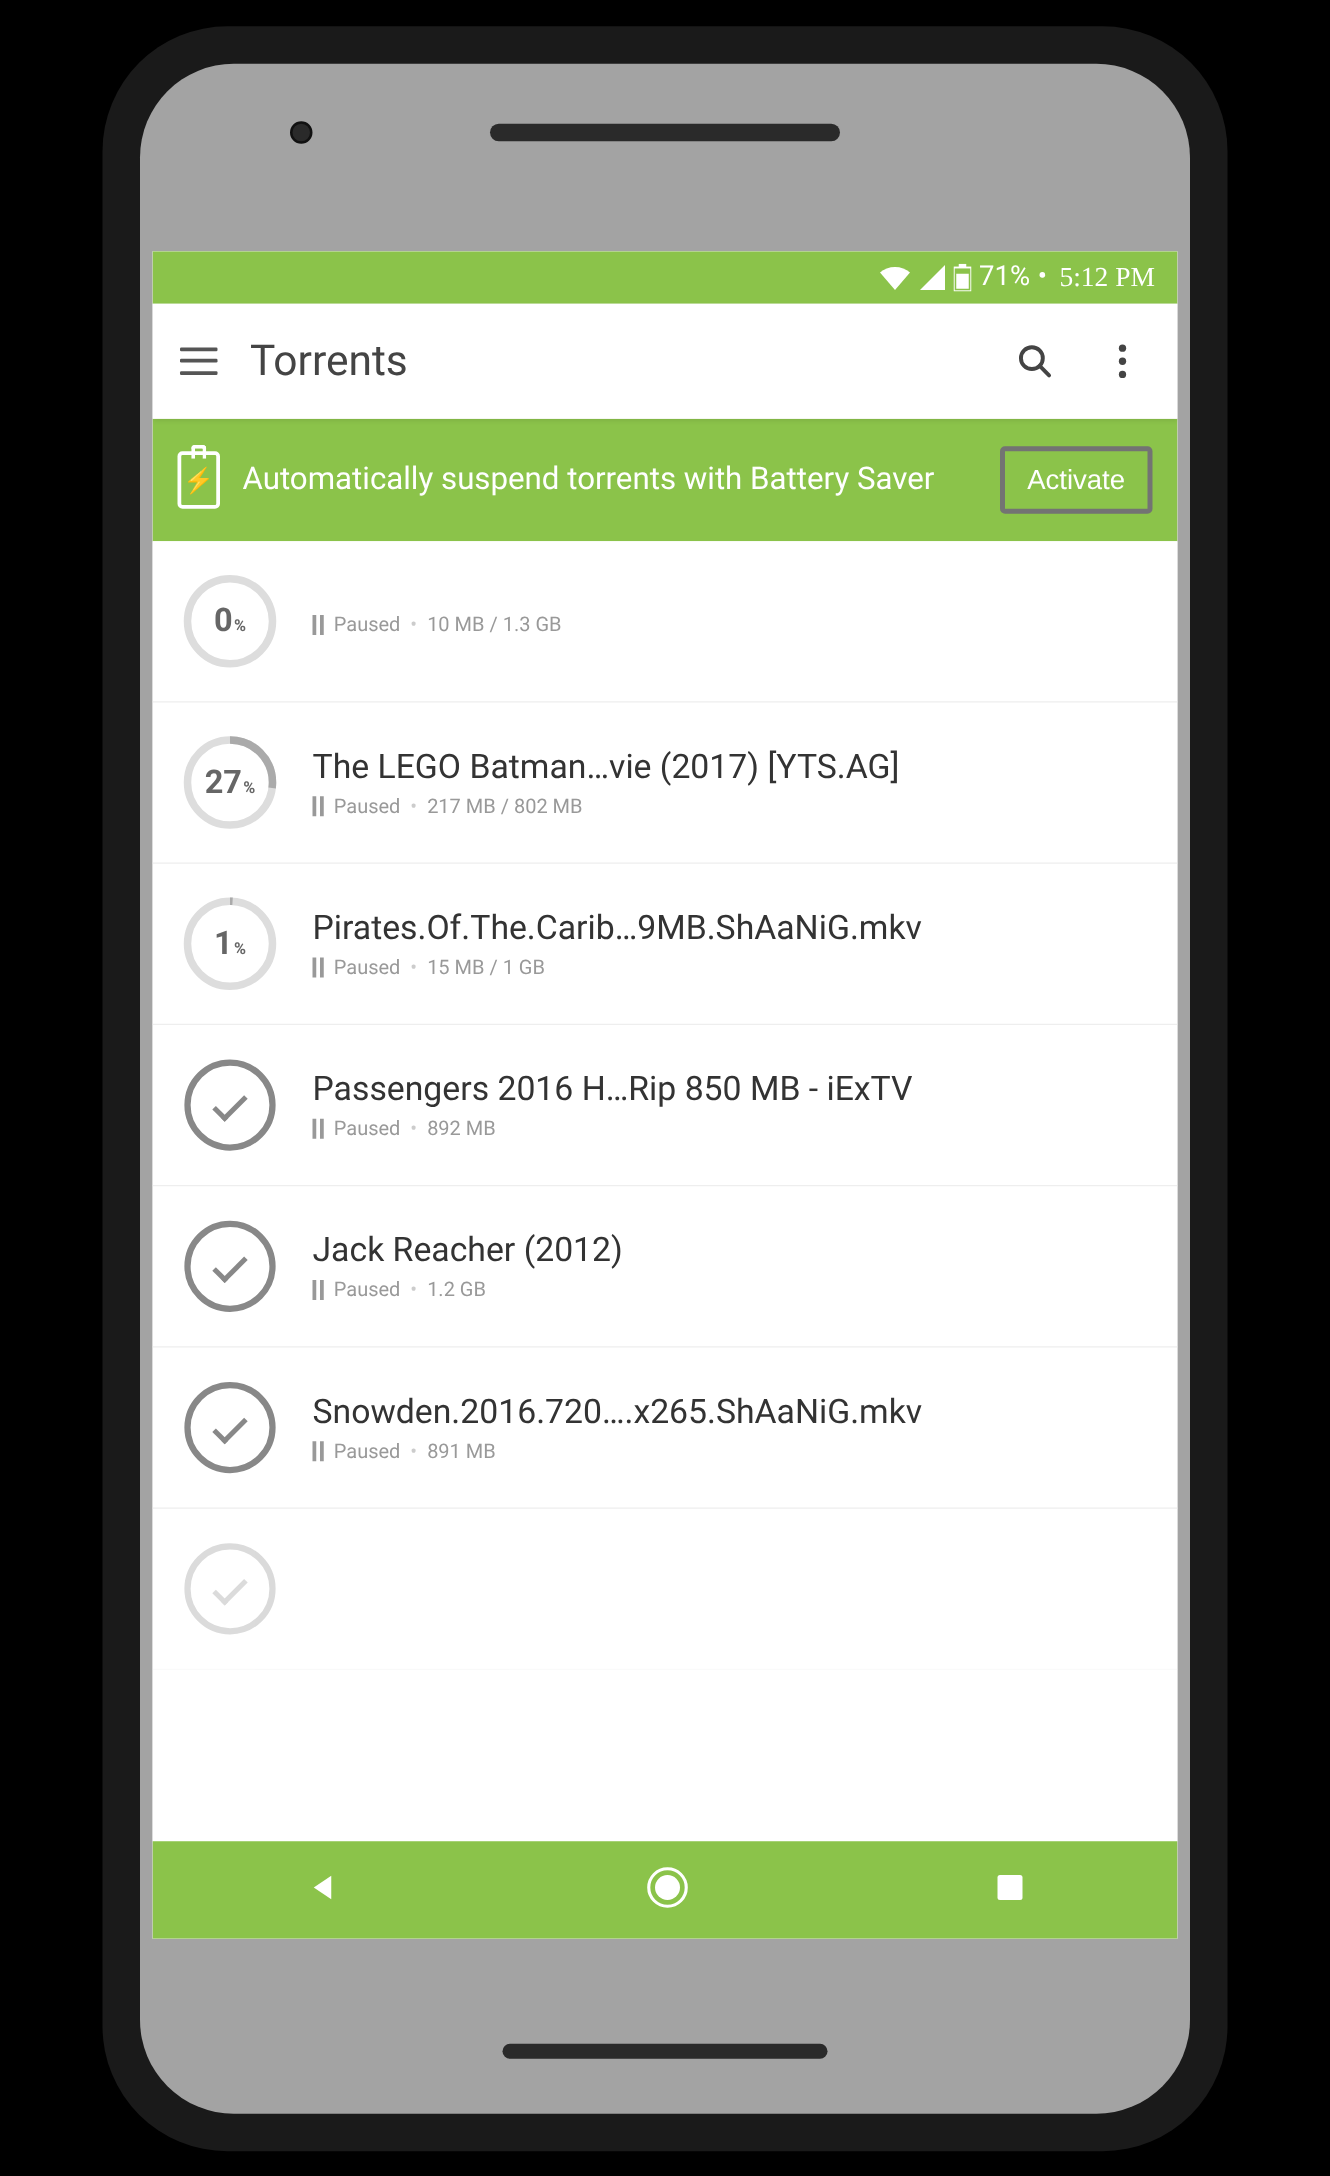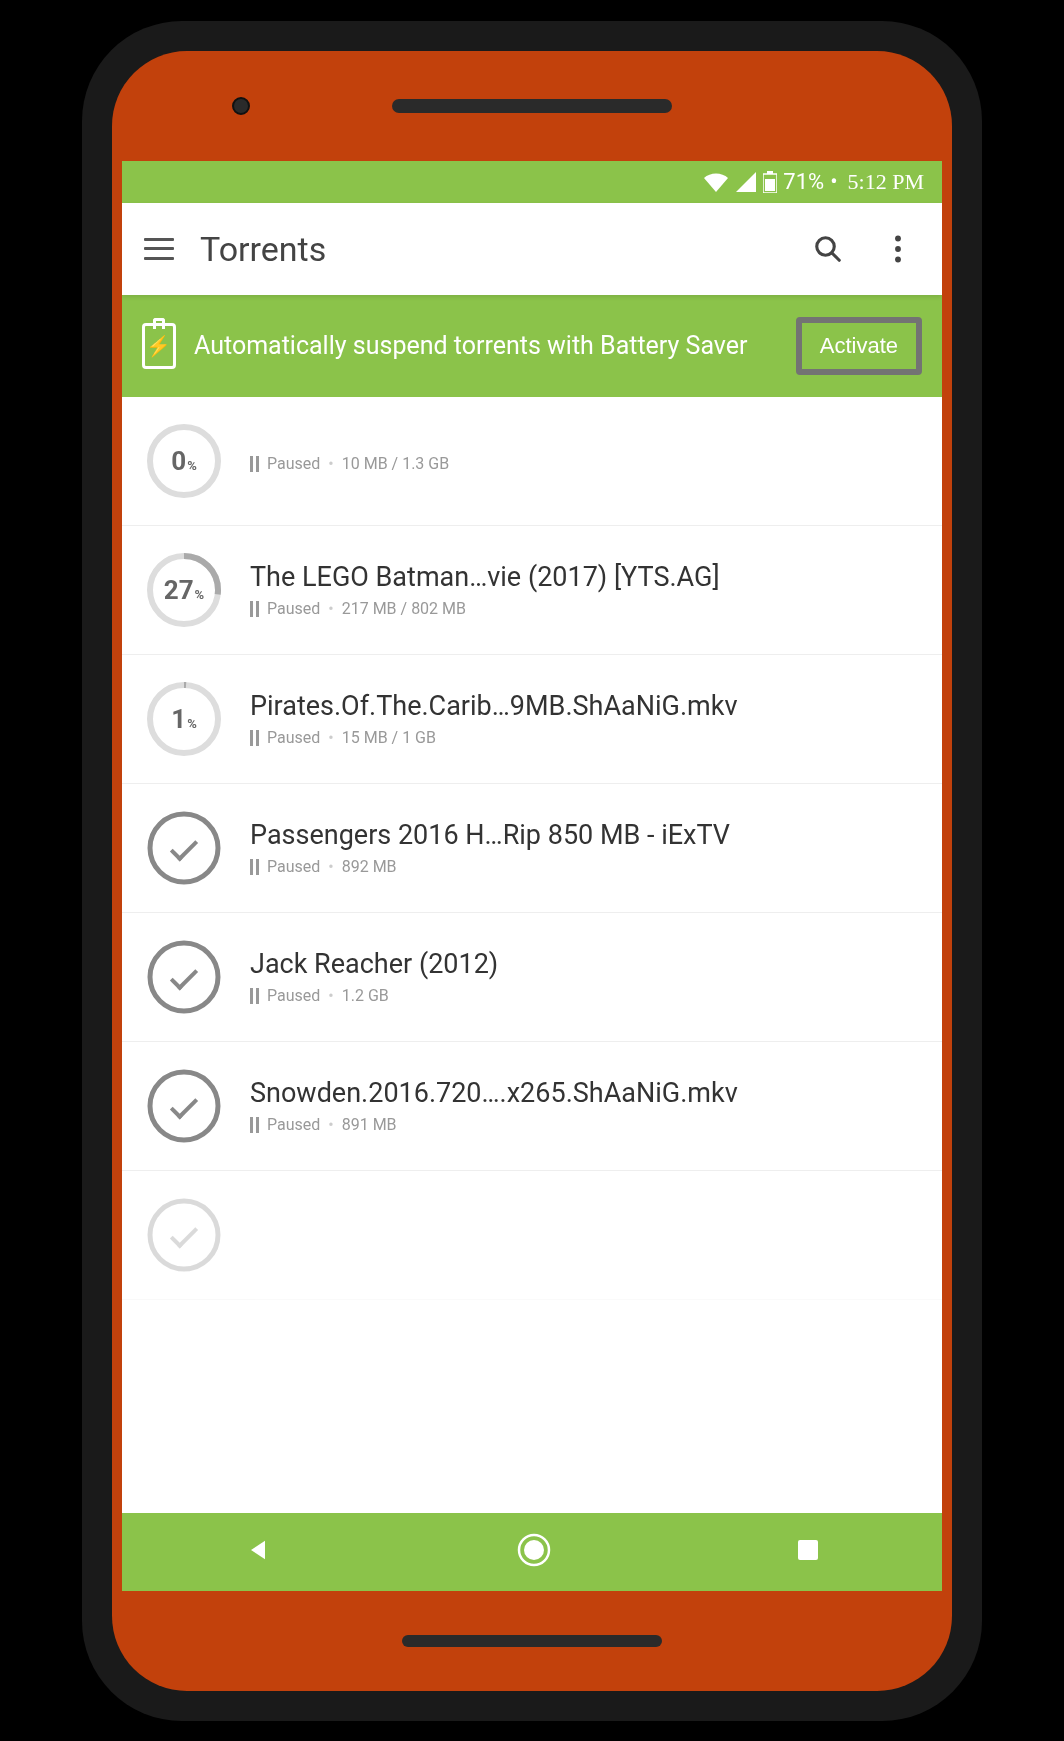--- a/index.html
+++ b/index.html
@@ -16,26 +16,27 @@
   height: 1700px;
   background: #1a1a1a;
   border-radius: 100px;
   padding: 30px;
   position: relative;
   box-shadow: 0 0 40px rgba(0,0,0,0.8);
 }
 .phone-inner {
   width: 100%;
   height: 100%;
-  background: #c2410c;
+  background: #a3a3a3;
   border-radius: 75px;
   position: relative;
   overflow: hidden;
   display: flex;
   flex-direction: column;
+  gap: 40px;
 }
 .phone-top {
   height: 110px;
   display: flex;
   align-items: center;
   justify-content: center;
   position: relative;
 }
 .camera {
   width: 18px;
@@ -146,21 +147,21 @@
   transform: translate(-50%, -50%);
   color: #fff;
   font-size: 20px;
 }
 .banner-text {
   flex: 1;
   font-size: 25px;
   line-height: 1.25;
 }
 .banner-btn {
-  border: 6px solid #737373;
+  border: 4px solid #737373;
   padding: 10px 18px;
   font-size: 22px;
   color: #fff;
   border-radius: 4px;
   background: transparent;
   cursor: pointer;
 }
 .torrent-list {
   flex: 1;
   overflow-y: auto;

